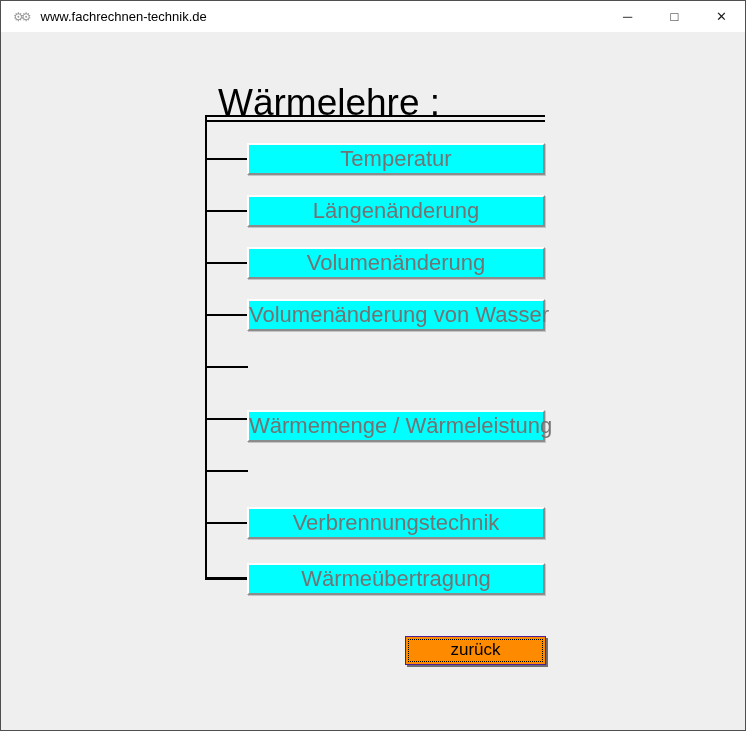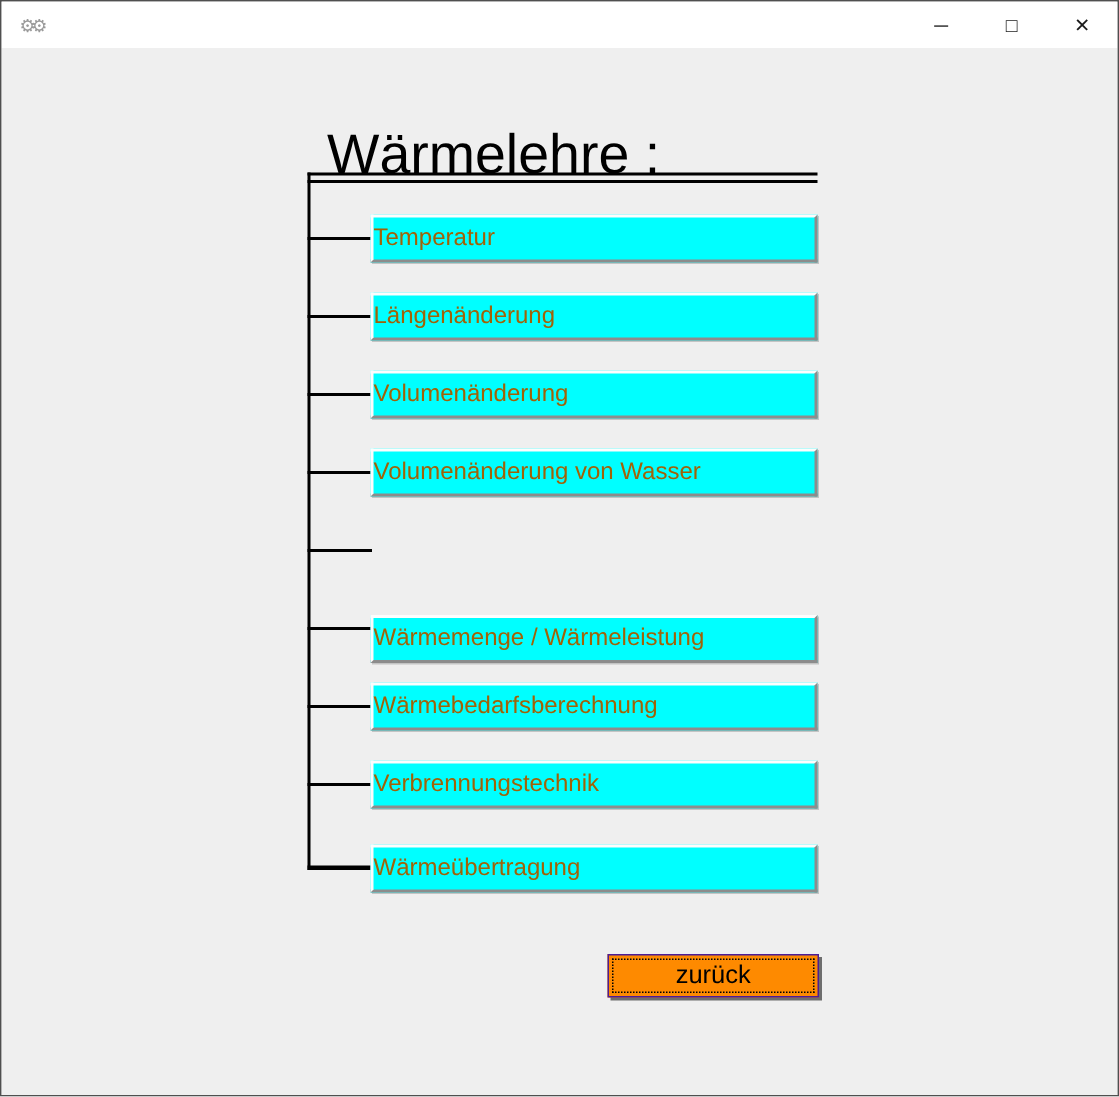--- a/index.html
+++ b/index.html
@@ -84,22 +84,23 @@
   .stub.thick { height: 3px; }
   .menu-btn {
     position: absolute;
     left: 246px;
     width: 298px; height: 32px;
     box-sizing: border-box;
     background: var(--item-bg, #00ffff);
     border: 2px solid;
     border-color: #fdfdfd #8c8c8c #8c8c8c #fdfdfd;
     box-shadow: 1px 1px 0 rgba(0,0,0,0.18);
-    font-size: 16px;
-    color: #a16207;
+    font-size: 22px;
+    color: #737373;
+    text-align: center;
     line-height: 27px;
     cursor: pointer;
     white-space: nowrap;
   }
   .back-btn {
     position: absolute;
     left: 404px; top: 604px;
     width: 141px; height: 29px;
     box-sizing: border-box;
     background: var(--back-bg, #fe8a00);
@@ -114,20 +115,21 @@
     cursor: pointer;
   }
 </style>
 </head>
 <body>
 
 <div class="window">
 
   <div class="titlebar">
     <span class="app-icon">⚙⚙</span>
+    <span class="title">www.fachrechnen-technik.de</span>
     <div class="controls">
       <span class="ctrl">─</span>
       <span class="ctrl">□</span>
       <span class="ctrl">✕</span>
     </div>
   </div>
 
   <div class="content">
 
     <h1 class="heading">Wärmelehre :</h1>
@@ -143,20 +145,19 @@
     <div class="stub" style="top:386px"></div>
     <div class="stub" style="top:438px"></div>
     <div class="stub" style="top:490px"></div>
     <div class="stub thick" style="top:545px"></div>
 
     <div class="menu-btn" style="top:111px">Temperatur</div>
     <div class="menu-btn" style="top:163px">Längenänderung</div>
     <div class="menu-btn" style="top:215px">Volumenänderung</div>
     <div class="menu-btn" style="top:267px">Volumenänderung von Wasser</div>
     <div class="menu-btn" style="top:378px">Wärmemenge / Wärmeleistung</div>
-    <div class="menu-btn" style="top:423px">Wärmebedarfsberechnung</div>
     <div class="menu-btn" style="top:475px">Verbrennungstechnik</div>
     <div class="menu-btn" style="top:531px">Wärmeübertragung</div>
 
     <div class="back-btn">zurück</div>
 
   </div>
 </div>
 
 </body></html>

